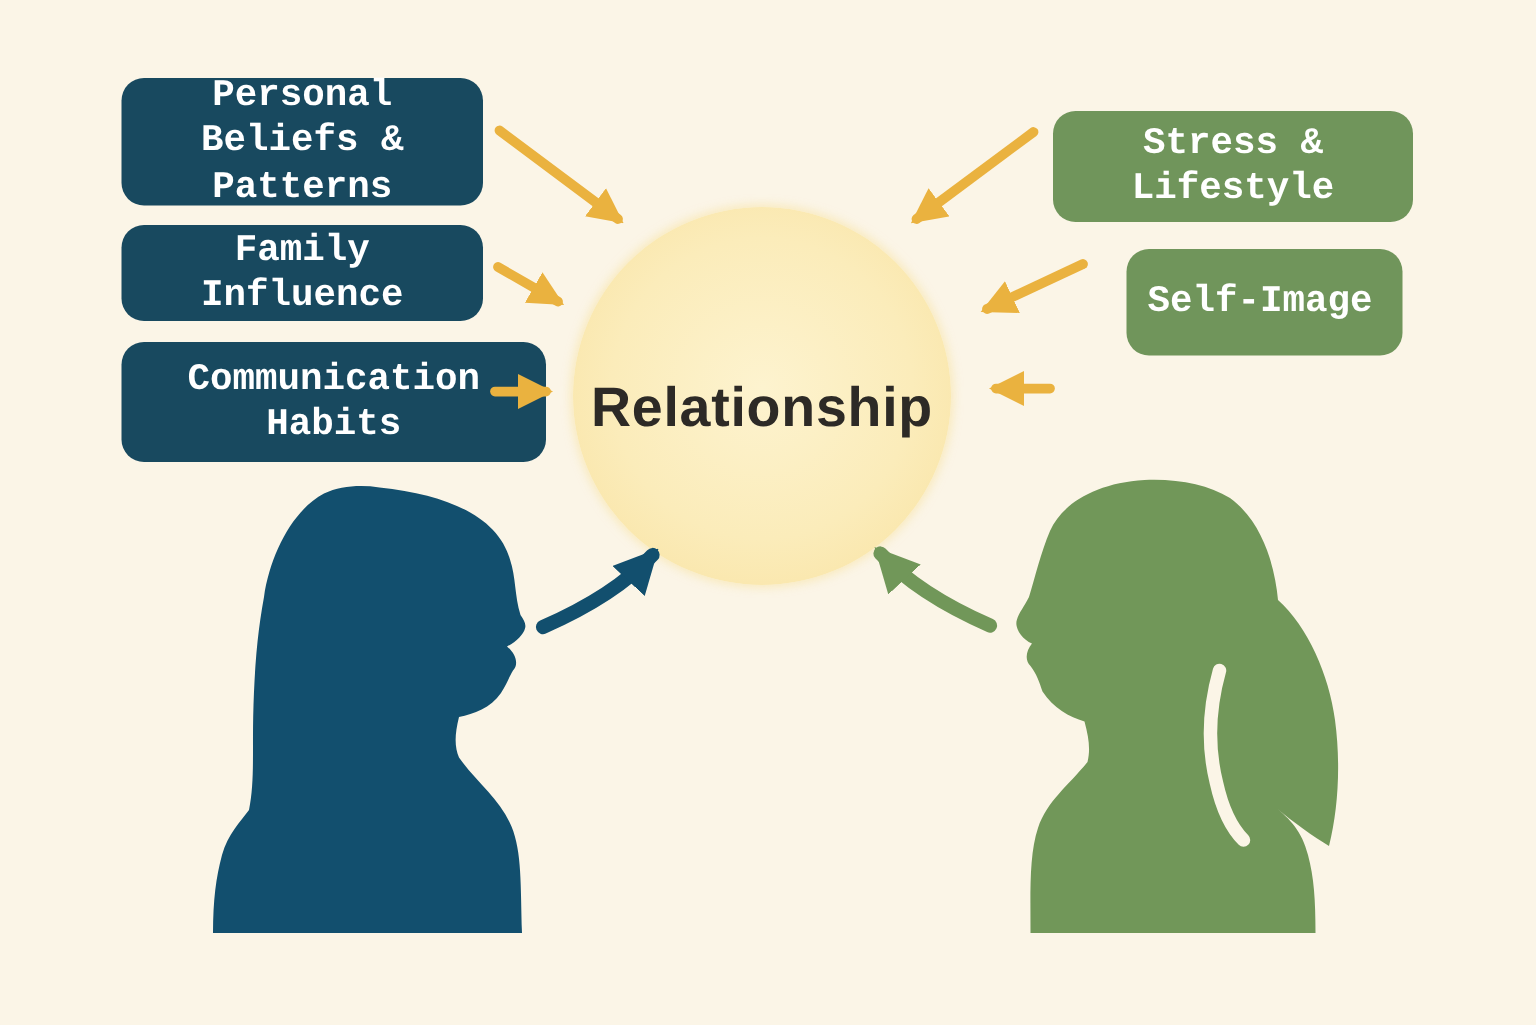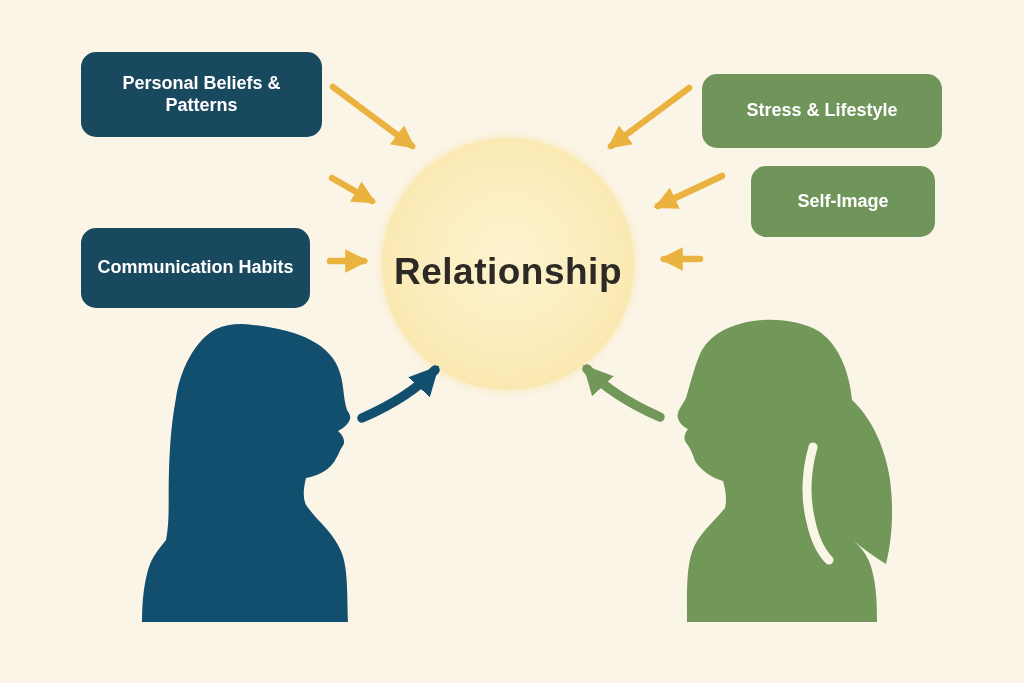--- a/index.html
+++ b/index.html
@@ -20,50 +20,54 @@
     z-index:1;
   }
   .center-title{
     font-size:37px;font-weight:bold;color:#2d2a26;
     line-height:1.13;text-align:center;letter-spacing:.5px;margin-top:16px;
   }
   
   .factor{
     position:absolute;
     border-radius:15px;
-    display:flex;align-items:center;justify-content:center;
+    display:flex;align-items:center;justify-content:flex-start;
     text-align:center;
-    color:#ffffff;font-weight:bold;font-size:18px;line-height:1.22;
+    color:#ffffff;font-weight:bold;font-size:25px;line-height:1.22;
     padding:4px 14px;box-sizing:border-box;
     z-index:2;
+    font-family:Liberation Mono, monospace;
   }
   .factor.blue{background:#18495f;}
   .factor.green{background:#70955b;margin-top:25px;}
   .b1{left:81px;top:52px;width:241px;height:85px;}
   .b2{left:81px;top:150px;width:241px;height:64px;}
-  .b3{left:81px;top:228px;width:229px;height:80px;}
+  .b3{left:81px;top:228px;width:283px;height:80px;}
   .r1{left:702px;top:49px;width:240px;height:74px;}
   .r2{left:751px;top:141px;width:184px;height:71px;}
   .r3{left:713px;top:227px;width:230px;height:71px;}
   
   .overlay{position:absolute;left:0;top:0;width:1024px;height:683px;z-index:3;pointer-events:none;}
 </style>
 </head>
 <body>
 
 <div class="canvas">
 
   <div class="center-circle">
     <div class="center-title">
       <div>Relationship</div>
     </div>
   </div>
 
   <div class="factor blue b1">
     <span>Personal Beliefs &amp; Patterns</span>
+  </div>
+  <div class="factor blue b2">
+    <span>Family Influence</span>
   </div>
   <div class="factor blue b3">
     <span>Communication Habits</span>
   </div>
 
   <div class="factor green r1">
     <span>Stress &amp; Lifestyle</span>
   </div>
   <div class="factor green r2">
     <span>Self-Image</span>

